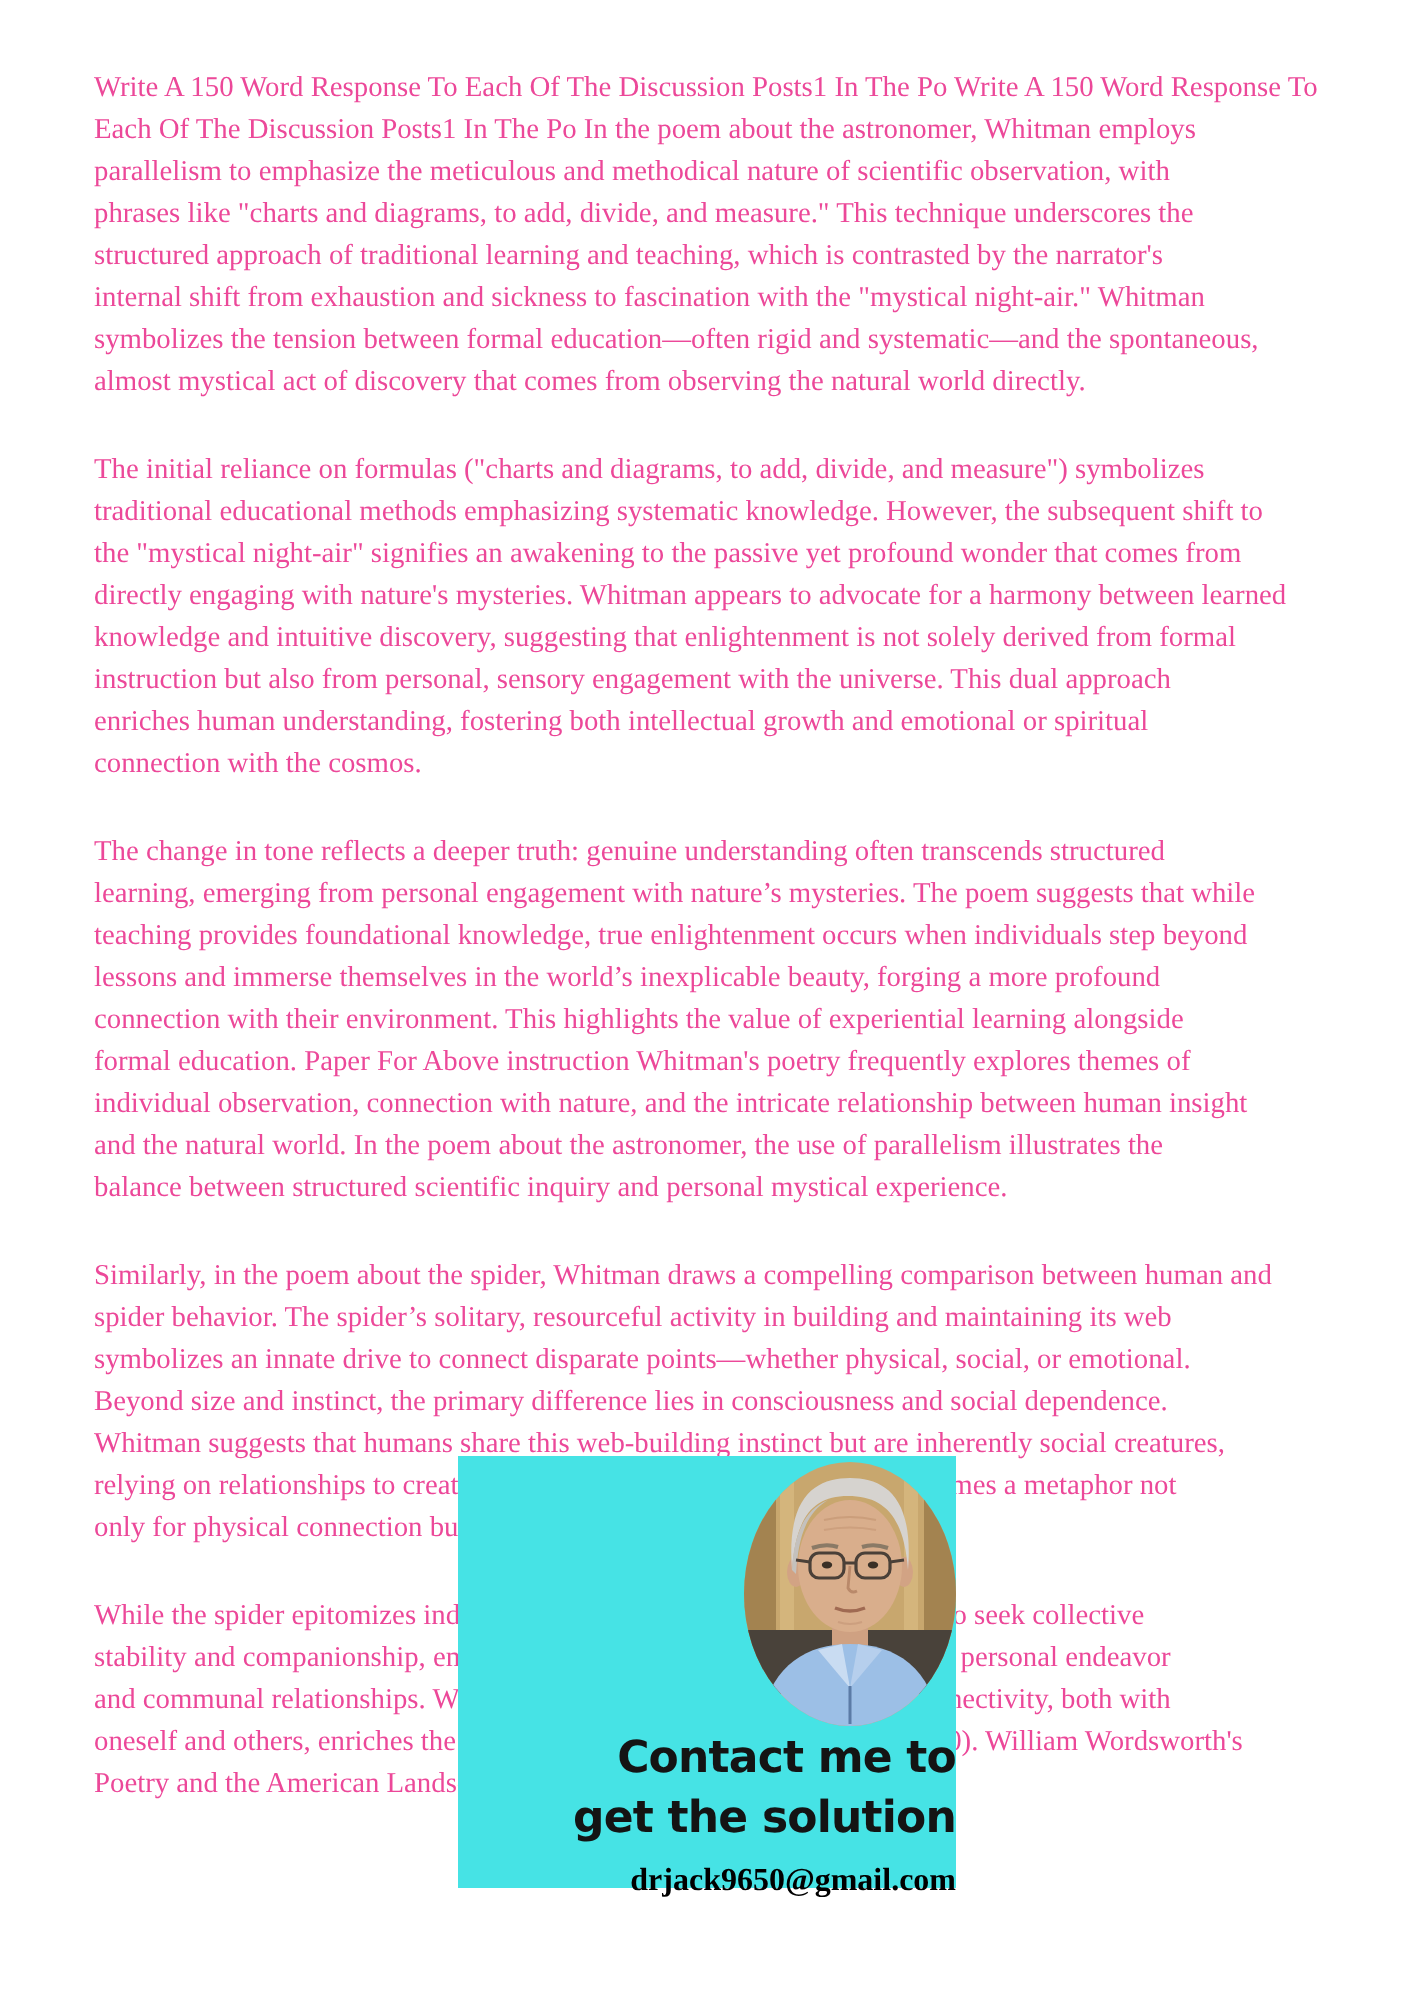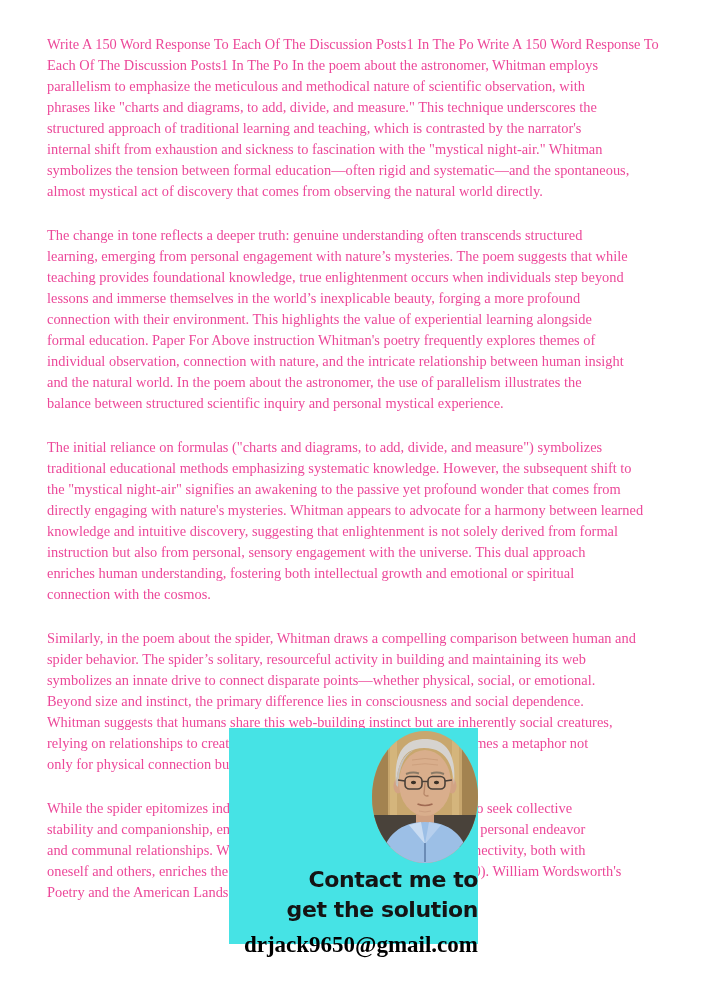--- a/index.html
+++ b/index.html
@@ -18,52 +18,52 @@
     text-align:right;box-sizing:border-box;
   }
   .photo-wrap{margin-top:3px;line-height:0;}
   .msg{
     font-family:"DejaVu Sans",sans-serif;font-weight:bold;
     font-size:22px;line-height:30px;letter-spacing:-0.4px;
     white-space:pre-line;margin-top:2px;
   }
   .email{
     font-family:"Liberation Serif",serif;font-weight:bold;
-    font-size:23px;margin-top:7px;color:#000;
+    font-size:16px;margin-top:7px;color:#000;
   }
 </style>
 </head>
 <body>
 
 <div class="doc">
   <p>Write A 150 Word Response To Each Of The Discussion Posts1 In The Po Write A 150 Word Response To
 Each Of The Discussion Posts1 In The Po In the poem about the astronomer, Whitman employs
 parallelism to emphasize the meticulous and methodical nature of scientific observation, with
 phrases like "charts and diagrams, to add, divide, and measure." This technique underscores the
 structured approach of traditional learning and teaching, which is contrasted by the narrator's
 internal shift from exhaustion and sickness to fascination with the "mystical night-air." Whitman
 symbolizes the tension between formal education—often rigid and systematic—and the spontaneous,
 almost mystical act of discovery that comes from observing the natural world directly.</p>
+  <p>The initial reliance on formulas ("charts and diagrams, to add, divide, and measure") symbolizes
+traditional educational methods emphasizing systematic knowledge. However, the subsequent shift to
+the "mystical night-air" signifies an awakening to the passive yet profound wonder that comes from
+directly engaging with nature's mysteries. Whitman appears to advocate for a harmony between learned
+knowledge and intuitive discovery, suggesting that enlightenment is not solely derived from formal
+instruction but also from personal, sensory engagement with the universe. This dual approach
+enriches human understanding, fostering both intellectual growth and emotional or spiritual
+connection with the cosmos.</p>
   <p>The change in tone reflects a deeper truth: genuine understanding often transcends structured
 learning, emerging from personal engagement with nature’s mysteries. The poem suggests that while
 teaching provides foundational knowledge, true enlightenment occurs when individuals step beyond
 lessons and immerse themselves in the world’s inexplicable beauty, forging a more profound
 connection with their environment. This highlights the value of experiential learning alongside
 formal education. Paper For Above instruction Whitman's poetry frequently explores themes of
 individual observation, connection with nature, and the intricate relationship between human insight
 and the natural world. In the poem about the astronomer, the use of parallelism illustrates the
 balance between structured scientific inquiry and personal mystical experience.</p>
-  <p>The initial reliance on formulas ("charts and diagrams, to add, divide, and measure") symbolizes
-traditional educational methods emphasizing systematic knowledge. However, the subsequent shift to
-the "mystical night-air" signifies an awakening to the passive yet profound wonder that comes from
-directly engaging with nature's mysteries. Whitman appears to advocate for a harmony between learned
-knowledge and intuitive discovery, suggesting that enlightenment is not solely derived from formal
-instruction but also from personal, sensory engagement with the universe. This dual approach
-enriches human understanding, fostering both intellectual growth and emotional or spiritual
-connection with the cosmos.</p>
   <p>Similarly, in the poem about the spider, Whitman draws a compelling comparison between human and
 spider behavior. The spider’s solitary, resourceful activity in building and maintaining its web
 symbolizes an innate drive to connect disparate points—whether physical, social, or emotional.
 Beyond size and instinct, the primary difference lies in consciousness and social dependence.
 Whitman suggests that humans share this web-building instinct but are inherently social creatures,
 relying on relationships to create meaning and support. The web thus becomes a metaphor not
 only for physical connection but also for the unseen webs of human life.</p>
   <p>While the spider epitomizes individualism, humans are naturally inclined to seek collective
 stability and companionship, emphasizing that fulfillment stems from both personal endeavor
 and communal relationships. Whitman suggests that a sense of deeper connectivity, both with

